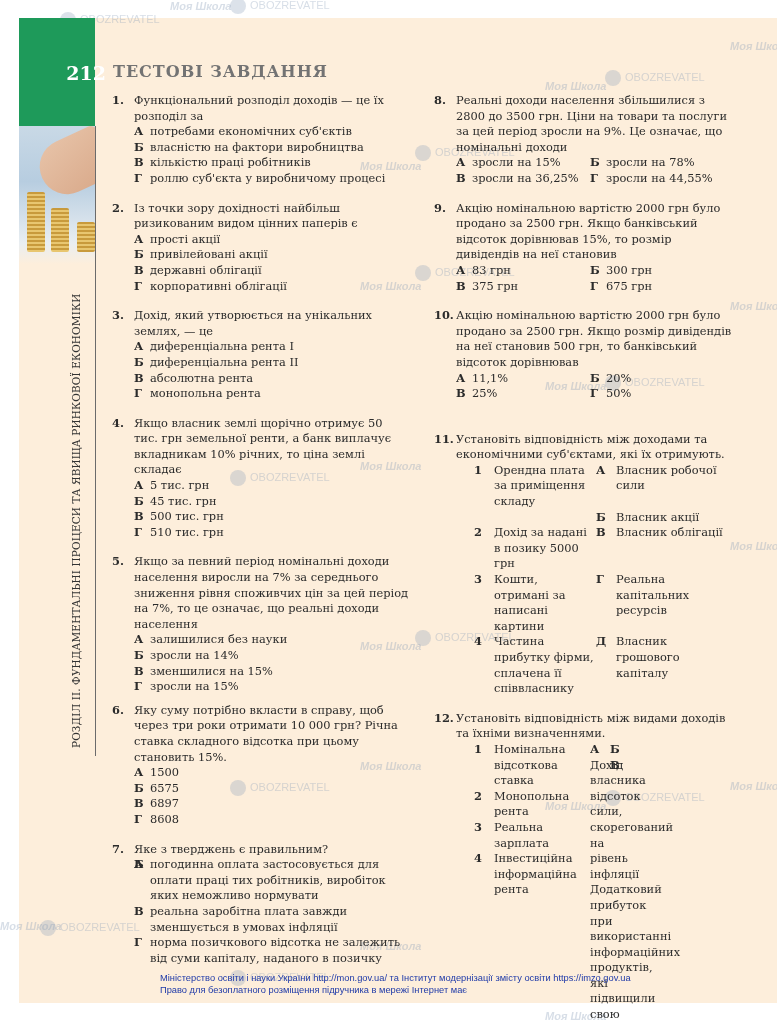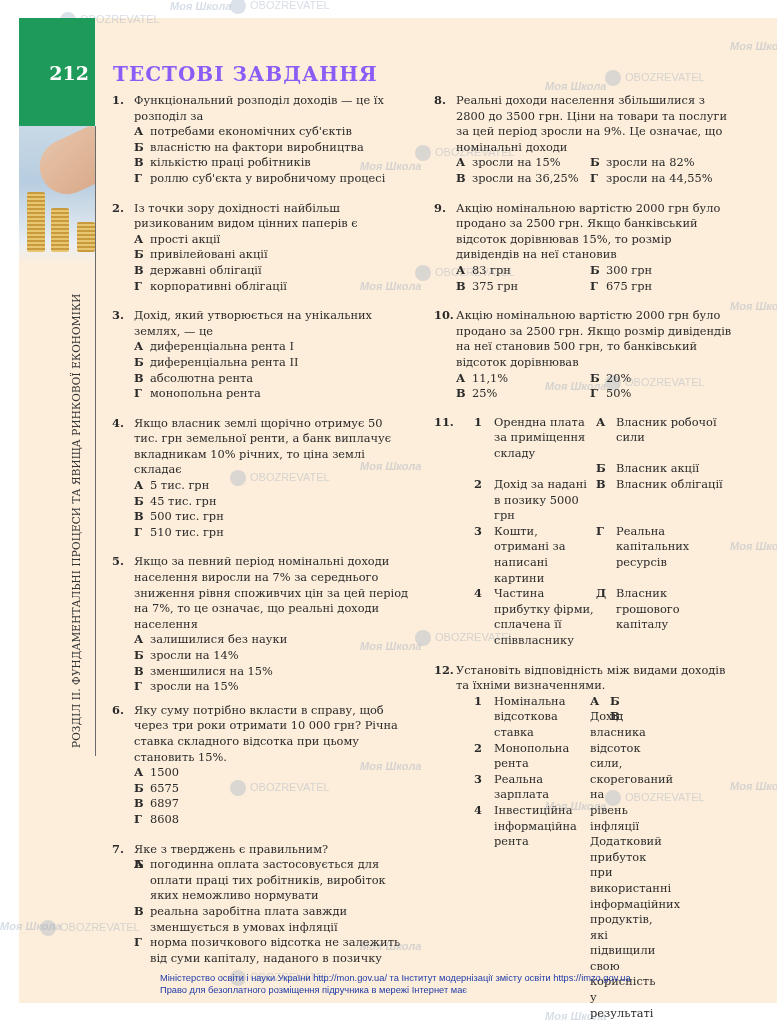--- a/index.html
+++ b/index.html
@@ -9,21 +9,21 @@
   }
   .page {
     position:absolute; left:19px; top:18px; width:758px; height:985px;
     background:#fdeedb;
   }
   .green-tab {
     position:absolute; left:19px; top:18px; width:76px; height:108px;
     background:#1e9a5a;
   }
   .page-num {
-    position:absolute; left:19px; top:62px; width:76px; text-align:right;
+    position:absolute; left:36px; top:62px; width:76px; text-align:right;
     padding-right:6px; box-sizing:border-box;
     color:#ffffff; font-family:"DejaVu Serif", serif; font-weight:bold; font-size:19px;
   }
   .photo {
     position:absolute; left:19px; top:126px; width:76px; height:138px;
     background:linear-gradient(180deg,#c9d9e6 0%,#b7cde0 40%,#e9eef2 85%,#fdeedb 100%);
     overflow:hidden;
   }
   .photo .hand {
     position:absolute; left:20px; top:10px; width:70px; height:55px;
@@ -31,21 +31,21 @@
     transform:rotate(-25deg);
   }
   .coin { position:absolute; bottom:12px; width:18px;
     background:repeating-linear-gradient(180deg,#c89a3c 0 2px,#e8c670 2px 4px); border-radius:2px; }
   .vline { position:absolute; left:95px; top:126px; width:1px; height:630px; background:#6b6b6b; }
   .vertical-title {
     position:absolute; left:70px; top:748px; transform-origin:left top; transform:rotate(-90deg);
     white-space:nowrap; font-size:10.5px; color:#333; font-family:"DejaVu Serif", serif; letter-spacing:0.1px;
   }
   .heading {
-    position:absolute; left:113px; top:62px; color:#8b5cf6; font-weight:bold; font-size:20px;
+    position:absolute; left:113px; top:62px; color:#737373; font-weight:bold; font-size:16px;
     font-family:"DejaVu Serif", serif; letter-spacing:1px;
   }
   .col { position:absolute; font-size:11.4px; line-height:15.6px; }
   .col.left { left:112px; width:298px; top:93px; }
   .col.right { left:434px; width:300px; top:93px; }
   .q { position:relative; padding-left:22px; margin-bottom:12px; }
   .q .num { position:absolute; left:0; top:0; font-weight:bold; }
   .q .text { display:block; }
   .opt { position:relative; padding-left:16px; }
   .opt .l { position:absolute; left:0; font-weight:bold; }
@@ -182,50 +182,51 @@
   </div>
 </div>
 
 <div class="col right">
 
   <div class="q" style="margin-bottom:14px">
     <span class="num">8.</span>
     <span class="text">Реальні доходи населення збільшилися з 2800 до 3500 грн. Ціни на товари та послуги за цей період зросли на 9%. Це означає, що номінальні доходи</span>
     <div class="grid2">
       <div class="opt"><span class="l">А</span><span>зросли на 15%</span></div>
-      <div class="opt"><span class="l">Б</span><span>зросли на 82%</span></div>
+      <div class="opt"><span class="l">Б</span><span>зросли на 78%</span></div>
       <div class="opt"><span class="l">В</span><span>зросли на 36,25%</span></div>
       <div class="opt"><span class="l">Г</span><span>зросли на 44,55%</span></div>
     </div>
   </div>
 
   <div class="q" style="margin-bottom:14px">
     <span class="num">9.</span>
     <span class="text">Акцію номінальною вартістю 2000 грн було продано за 2500 грн. Якщо банківський відсоток дорівнював 15%, то розмір дивідендів на неї становив</span>
     <div class="grid2">
       <div class="opt"><span class="l">А</span><span>83 грн</span></div>
       <div class="opt"><span class="l">Б</span><span>300 грн</span></div>
       <div class="opt"><span class="l">В</span><span>375 грн</span></div>
       <div class="opt"><span class="l">Г</span><span>675 грн</span></div>
     </div>
   </div>
 
-  <div class="q" style="margin-bottom:13px">
+  <div class="q" style="margin-bottom:30px">
     <span class="num">10.</span>
     <span class="text">Акцію номінальною вартістю 2000 грн було продано за 2500 грн. Якщо розмір дивідендів на неї становив 500 грн, то банківський відсоток дорівнював</span>
     <div class="grid2">
       <div class="opt"><span class="l">А</span><span>11,1%</span></div>
       <div class="opt"><span class="l">Б</span><span>20%</span></div>
       <div class="opt"><span class="l">В</span><span>25%</span></div>
       <div class="opt"><span class="l">Г</span><span>50%</span></div>
     </div>
   </div>
 
   <div class="q" style="margin-bottom:14px">
     <span class="num">11.</span>
+    <span class="text">Установіть відповідність між доходами та економічними суб'єктами, які їх отримують.</span>
     <div class="match">
       <span class="n">1</span>
       <span>Орендна плата за приміщення складу</span>
       <span class="l">А</span>
       <span>Власник робочої сили</span>
 
       <span></span>
         <span></span>
       <span class="l">Б</span>
       <span>Власник акції</span>

